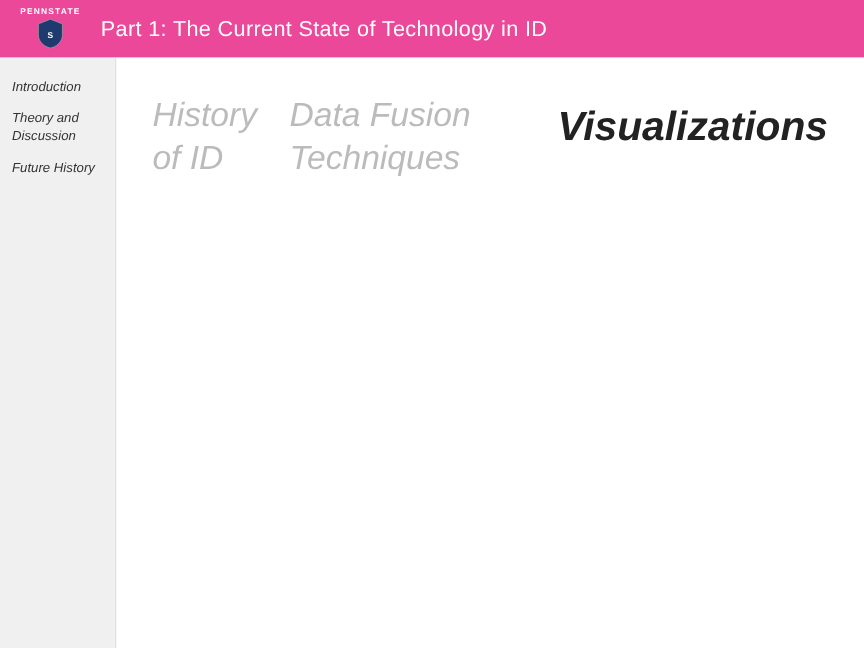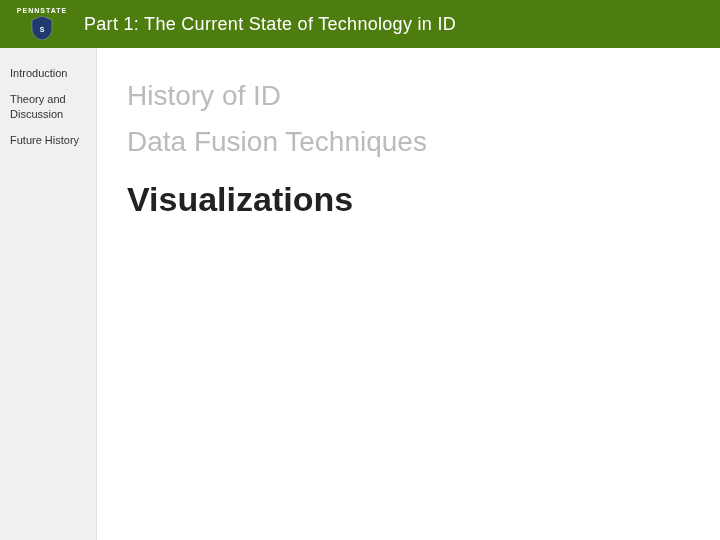--- a/index.html
+++ b/index.html
@@ -8,21 +8,21 @@
       height: 540px;
       font-family: Arial, Helvetica, sans-serif;
       background: #fff;
       overflow: hidden;
     }
 
     
     .header {
       display: flex;
       align-items: center;
-      background: #4d7c0f;
+      background: #ec4899;
       height: 48px;
       padding: 0 16px;
     }
     .logo-area {
       display: flex;
       align-items: center;
       margin-right: 16px;
     }
     .penn-state-logo {
       width: 52px;
@@ -49,20 +49,21 @@
       color: #ffffff;
       font-size: 18px;
       font-weight: normal;
       letter-spacing: 0.3px;
     }
 
     
     .main-layout {
       display: flex;
       height: 492px;
+      font-style: italic;
     }
 
     
     .sidebar {
       width: 97px;
       background: #f0f0f0;
       padding: 14px 8px;
       flex-shrink: 0;
       border-right: 1px solid #ddd;
     }
@@ -78,21 +79,21 @@
       font-weight: bold;
       color: #1a3a6b;
     }
 
     
     .content {
       flex: 1;
       background: #ffffff;
       padding: 30px 30px 20px 30px;
       display: flex;
-      flex-direction: column;
+      flex-direction: row;
       justify-content: flex-start;
     }
     .content-item {
       font-size: 28px;
       color: #bbbbbb;
       margin-bottom: 10px;
       font-weight: normal;
       line-height: 1.3;
     }
     .content-item.highlight {

